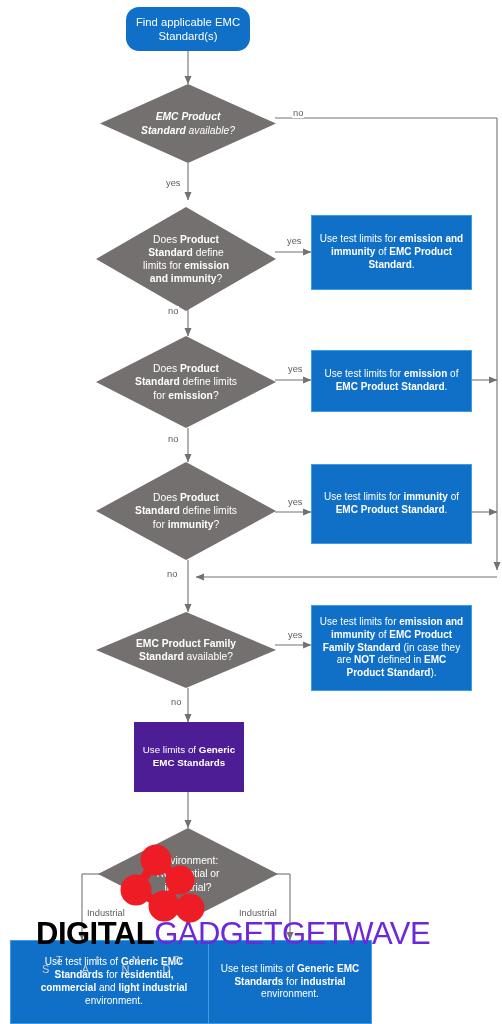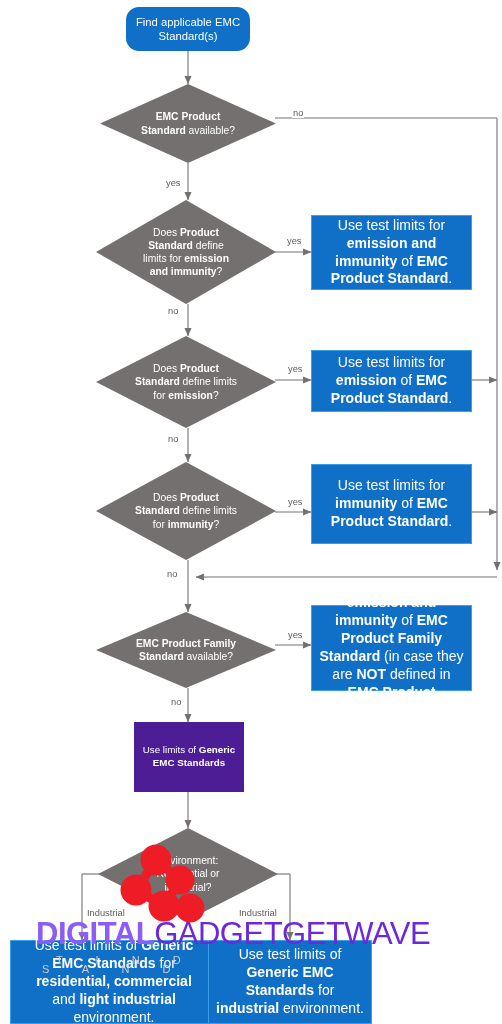--- a/index.html
+++ b/index.html
@@ -24,33 +24,33 @@
   .diamond{
     background:transparent;font-size:10.3px;
   }
   .diamond .shape{
     position:absolute;left:0;top:0;width:100%;height:100%;
     background:#757070;
     clip-path:polygon(50% 0,100% 50%,50% 100%,0 50%);
     z-index:-1;
   }
   .diamond .txt{position:relative;z-index:1;}
-  .rect-blue{background:#1070C8;font-size:14px;border:1px solid #39A0E8;}
+  .rect-blue{background:#1070C8;font-size:10px;border:1px solid #39A0E8;}
   .rect-gray{background:#4c1d95;font-size:9.8px;}
 
   
   .elabel{position:absolute;font-size:9.3px;color:#5f5b5b;z-index:4;
           background:#ffffff;padding:0 1px;white-space:nowrap;}
 
   
   #wm{position:absolute;left:0;top:918px;width:502px;height:72px;z-index:6;
       pointer-events:none;}
   #wm .wm-main{position:absolute;left:36px;top:0px;white-space:nowrap;
       font-size:31px;letter-spacing:-0.5px;line-height:1;}
-  #wm .wm-main .w1{color:#8b5cf6;font-weight:bold;}
+  #wm .wm-main .w1{color:#000000;font-weight:bold;}
   #wm .wm-main .w2{color:#6d28d9;font-weight:normal;}
   #wm .wm-sub{position:absolute;left:44px;top:36px;white-space:nowrap;
       font-size:11px;color:#C9CDD3;letter-spacing:15px;margin-left:12px;}
   #wm .wm-sub2{position:absolute;left:42px;top:45px;white-space:nowrap;
       font-size:11px;color:#C9CDD3;letter-spacing:15px;}
   #blob{position:absolute;left:118px;top:838px;z-index:7;pointer-events:none;}
 </style>
 </head>
 <body>
 
@@ -103,24 +103,24 @@
       <line x1="290" y1="874" x2="290" y2="940" marker-end="url(#ah)"></line>
     </g>
   </svg>
 
   <div class="node start" style="left:126px;top:7px;width:124px;height:44px;">
     <span class="txt">Find applicable EMC Standard(s)</span>
   </div>
 
   <div class="node diamond" style="left:100px;top:84px;width:176px;height:79px;">
     <span class="shape"></span>
-    <span class="txt" style="max-width:100px;"><b>EMC Product Standard</b> available?</span>
-  </div>
-
-  <div class="node diamond" style="left:96px;top:200px;width:180px;height:104px;">
+    <span class="txt" style="max-width:100px;font-style:italic;"><b>EMC Product Standard</b> available?</span>
+  </div>
+
+  <div class="node diamond" style="left:96px;top:207px;width:180px;height:104px;">
     <span class="shape"></span>
     <span class="txt" style="max-width:96px;">Does <b>Product Standard</b> define limits for <b>emission and immunity</b>?</span>
   </div>
 
   <div class="node rect-blue" style="left:311px;top:215px;width:161px;height:75px;">
     <span class="txt" style="max-width:148px;">Use test limits for <b>emission and immunity</b> of <b>EMC Product Standard</b>.</span>
   </div>
 
   <div class="node diamond" style="left:96px;top:336px;width:180px;height:92px;justify-content:center;">
     <span class="shape"></span>

